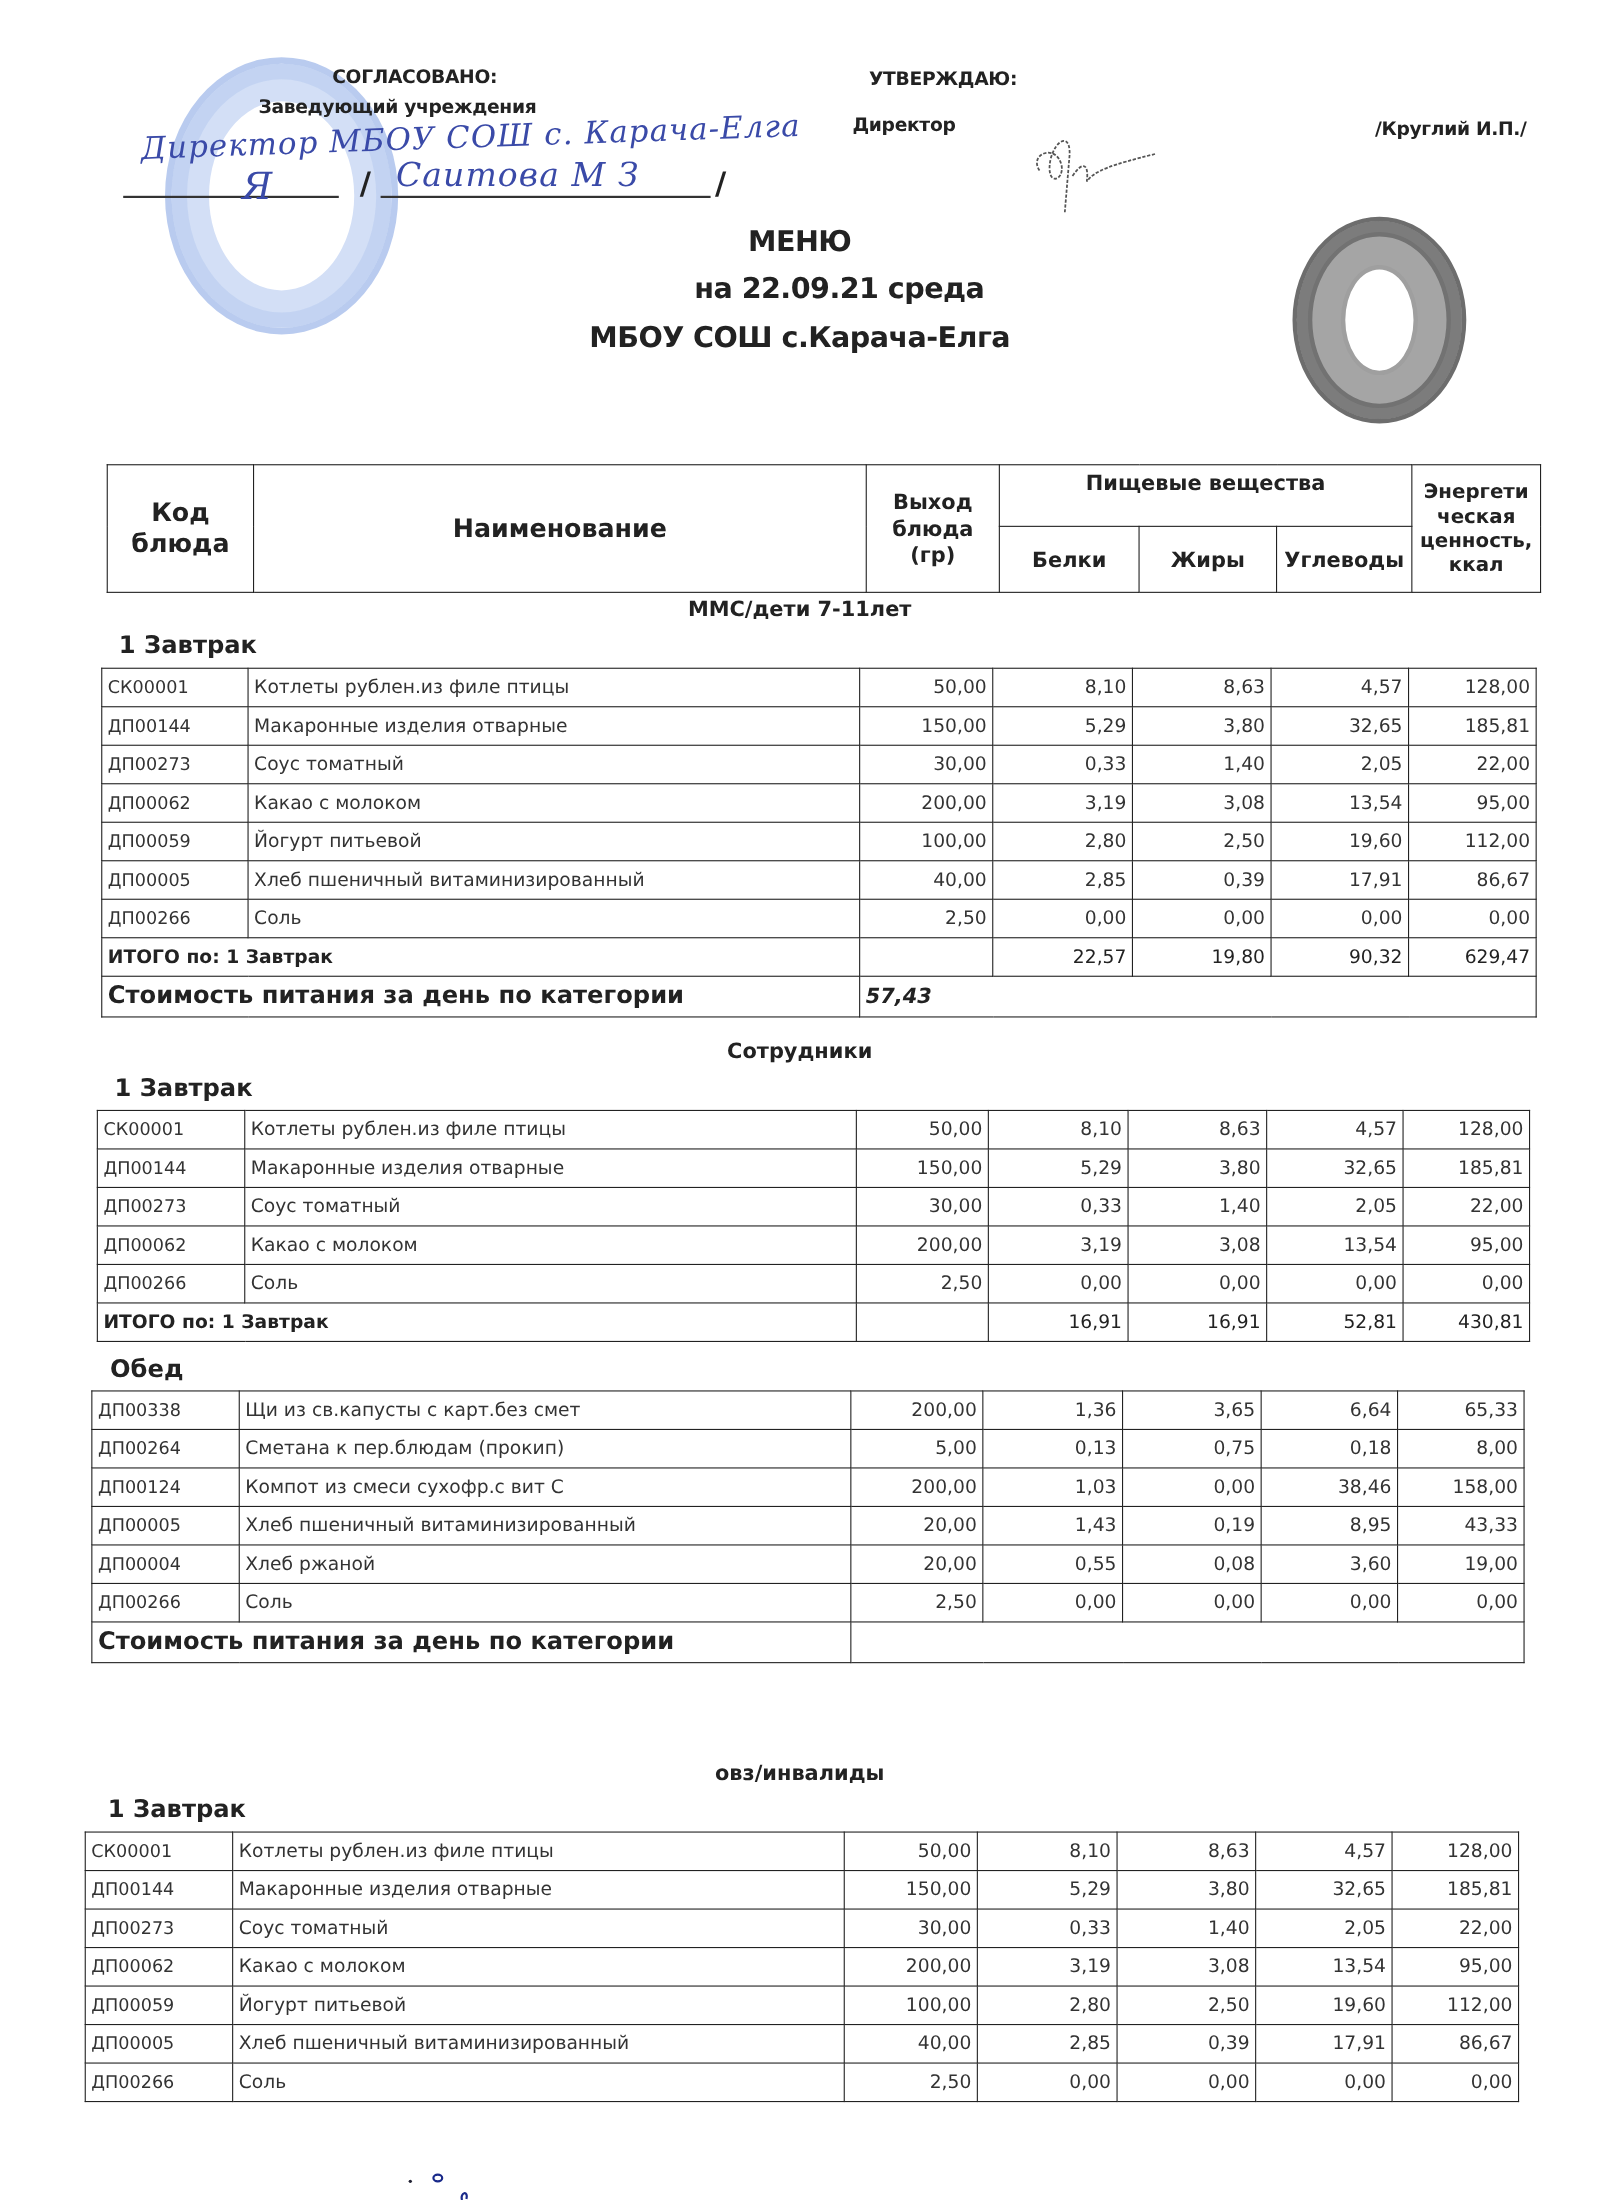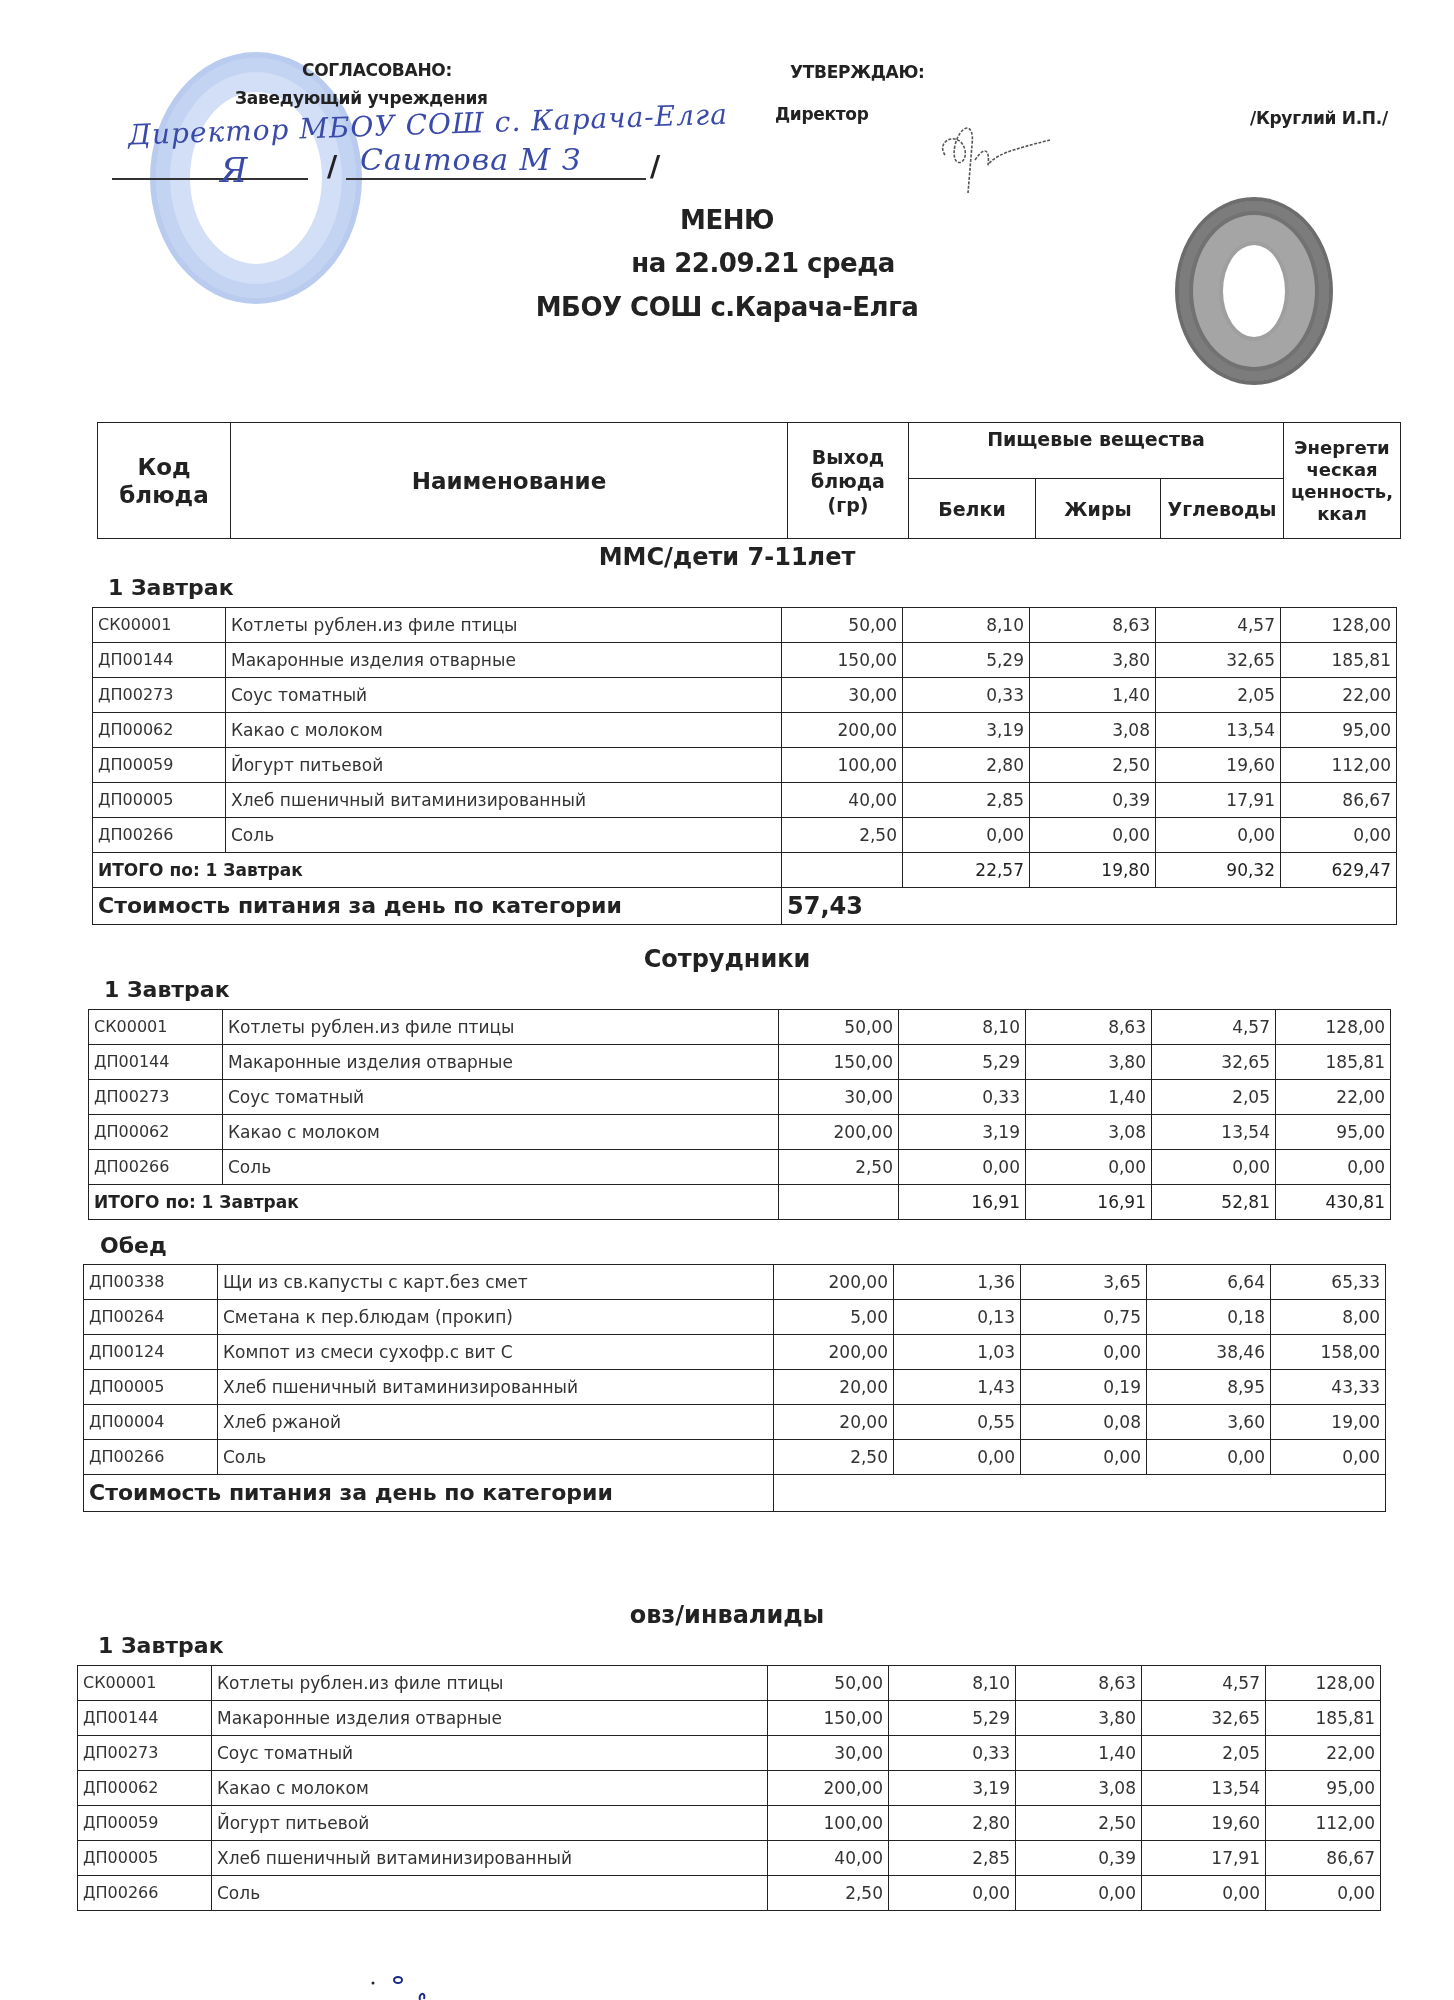--- a/index.html
+++ b/index.html
@@ -14,21 +14,21 @@
   table.menu{position:absolute;border-collapse:collapse;table-layout:fixed;}
   table.menu td, table.menu th{border:1.6px solid #222;padding:0 5px;font-size:17px;height:34px;line-height:20px;overflow:hidden;white-space:nowrap;font-family:"DejaVu Sans",sans-serif;color:#333;}
   table.menu td.num{text-align:right;}
   table.menu td.yield{text-align:right;}
   table.menu td.code{font-size:16px;}
   table.menu tr.total td{font-weight:bold;color:#222;}
   table.menu tr.total td.num{font-weight:normal;}
   table.menu tr.cost td{font-weight:bold;font-size:22px;color:#222;height:36px;}
 
   table.head th{font-weight:bold;text-align:center;color:#222;white-space:normal;line-height:24px;font-size:19px;}
-  .section-title{position:absolute;left:0;width:1454px;text-align:center;font-weight:bold;font-size:24px;color:#222;}
+  .section-title{position:absolute;left:0;width:1454px;text-align:center;font-weight:bold;font-size:19px;color:#222;}
   .meal-label{position:absolute;font-weight:bold;font-size:22px;color:#222;}
 </style>
 </head>
 <body>
 
 <div class="stamp-blue" style="left:150px;top:52px;width:200px;height:240px;border-width:6px;box-shadow:inset 0 0 0 14px rgba(120,160,230,0.18), inset 0 0 0 30px rgba(255,255,255,0), inset 0 0 0 34px rgba(110,150,225,0.3);"></div>
 
 <div class="abs hdr-bold" style="left:302px;top:60px;">СОГЛАСОВАНО:</div>
 <div class="abs hdr-bold" style="left:235px;top:88px;">Заведующий  учреждения</div>
 <div class="abs handwrite" style="left:128px;top:108px;transform:rotate(-2deg);font-size:28px;">Директор МБОУ СОШ с. Карача-Елга</div>
@@ -163,21 +163,21 @@
       <tr class="total">
     <td colspan="2">ИТОГО по: 1 Завтрак</td>
     <td></td>
     <td class="num">22,57</td>
     <td class="num">19,80</td>
     <td class="num">90,32</td>
     <td class="num">629,47</td>
   </tr>
   <tr class="cost">
     <td colspan="2">Стоимость питания за день по категории</td>
-    <td colspan="5" style="font-size:24px;">57,43</td>
+    <td colspan="5" style="font-size:19px;font-style:italic;">57,43</td>
   </tr>
 </tbody>
   </table>
 
 <div class="section-title" style="top:945px;">Сотрудники</div>
 <div class="meal-label" style="left:104px;top:977px;">1 Завтрак</div>
 
 <table class="menu" style="left:88px;top:1009px;width:1302px;">
   <colgroup>
     <col style="width:134px">

